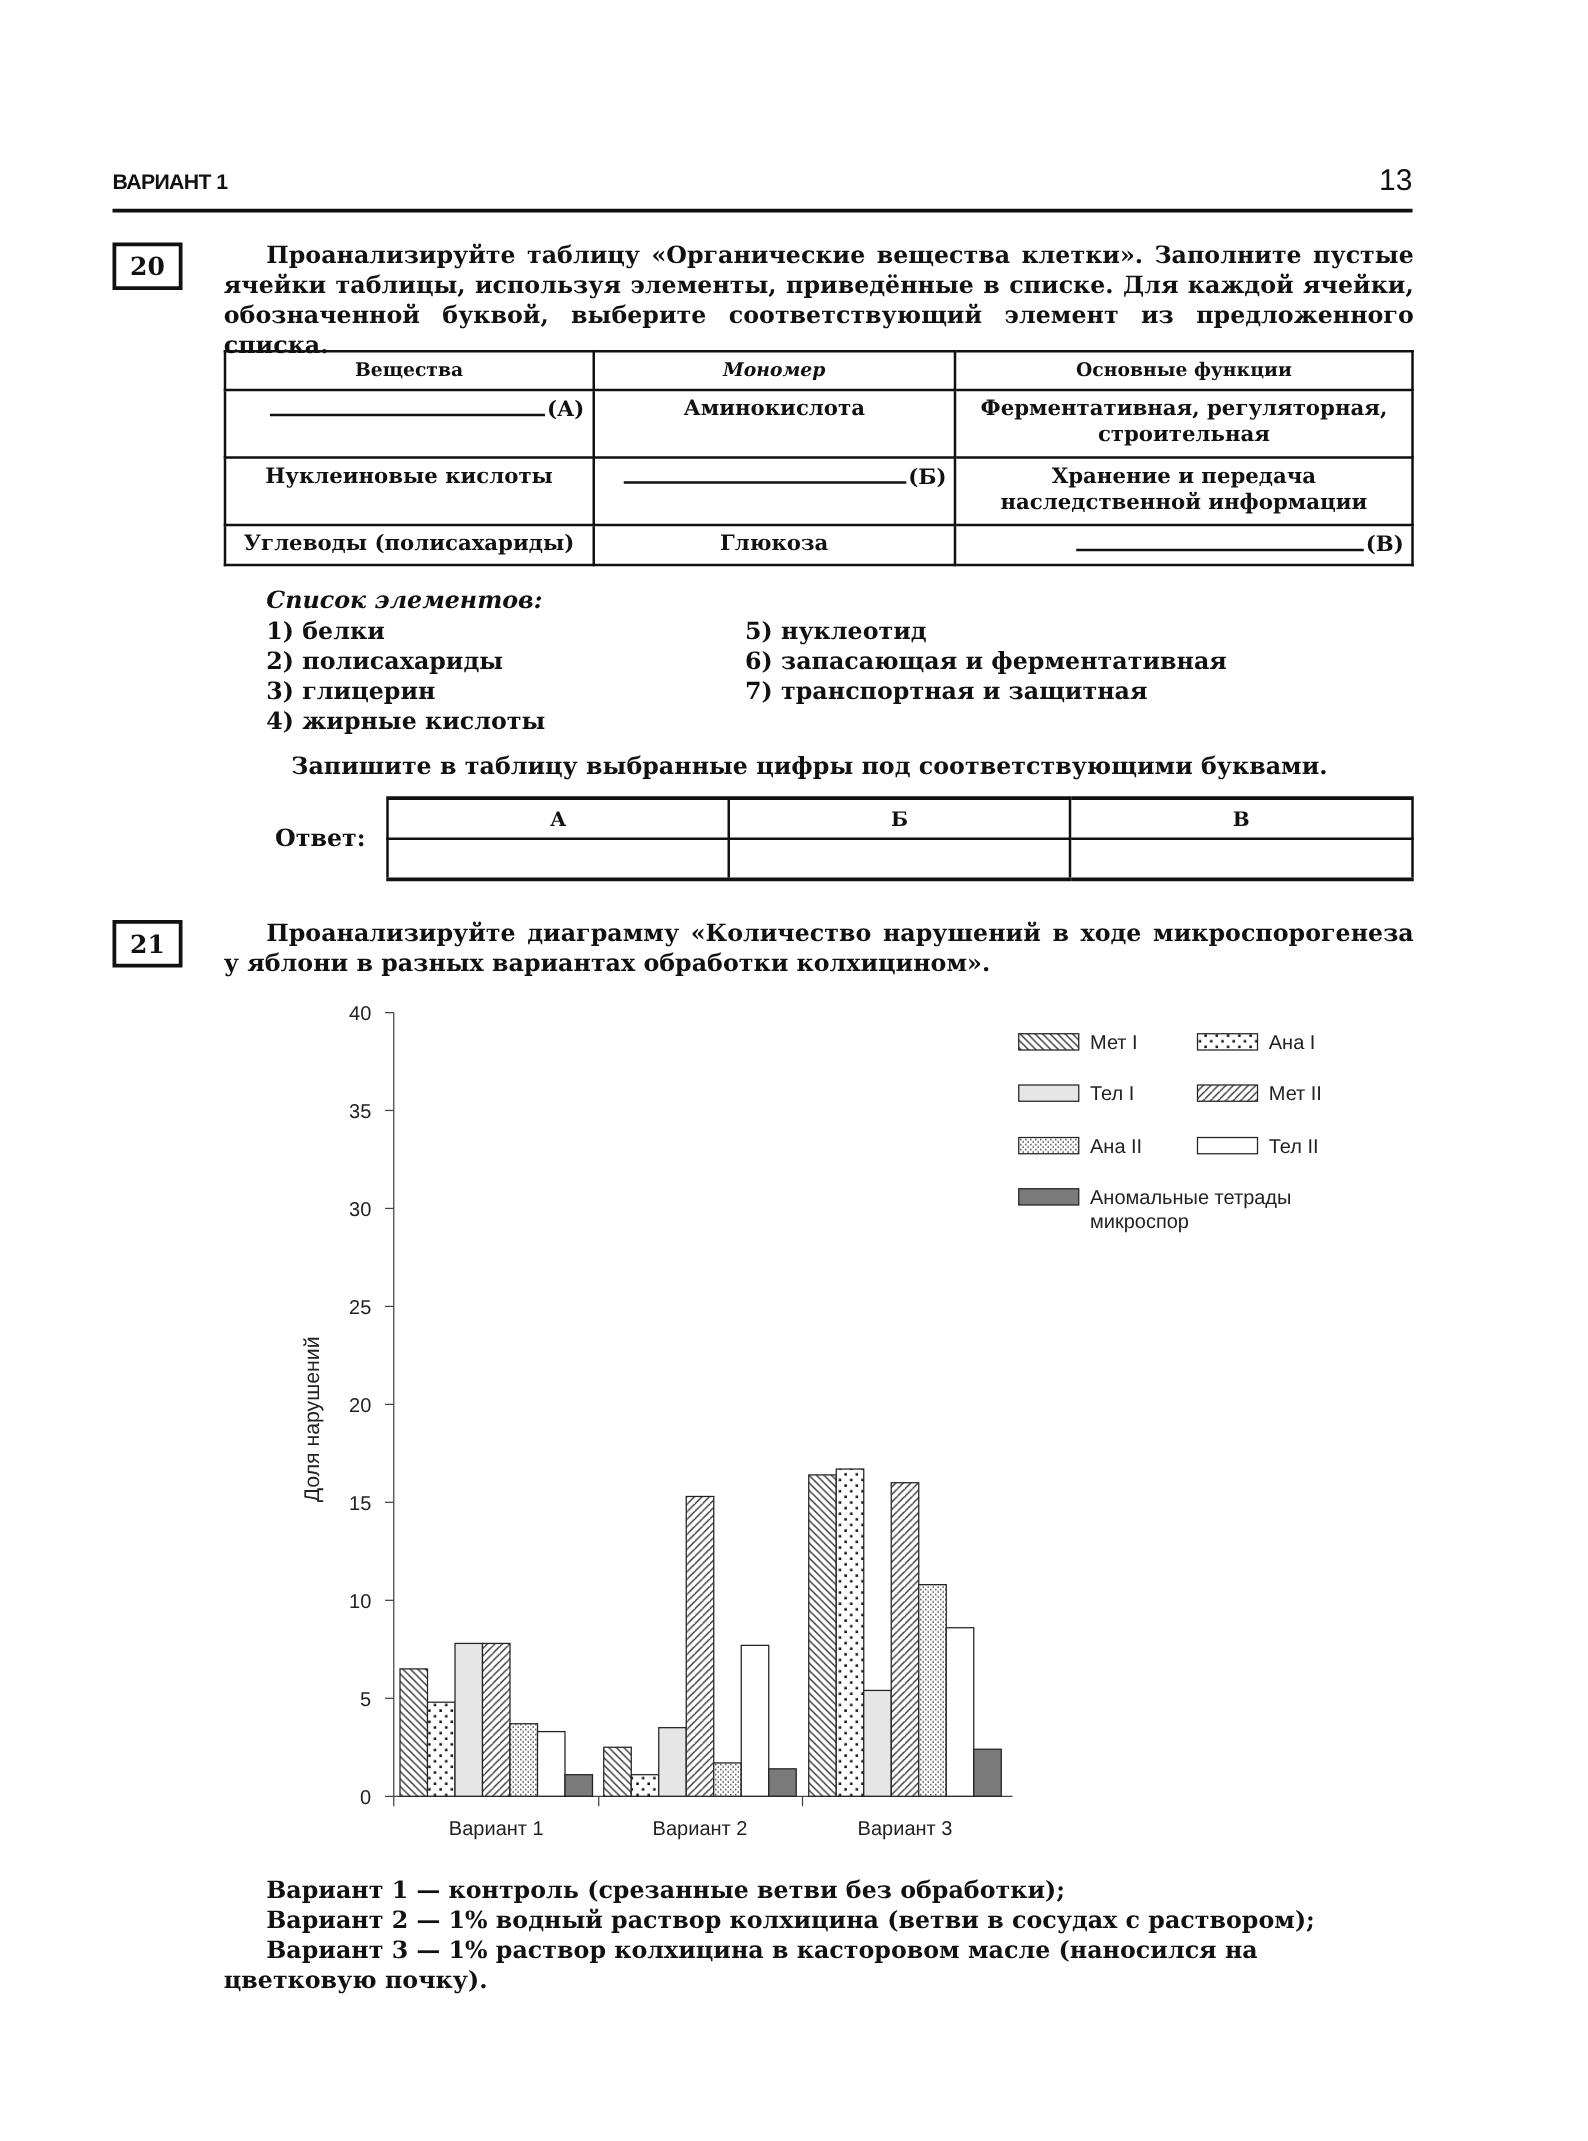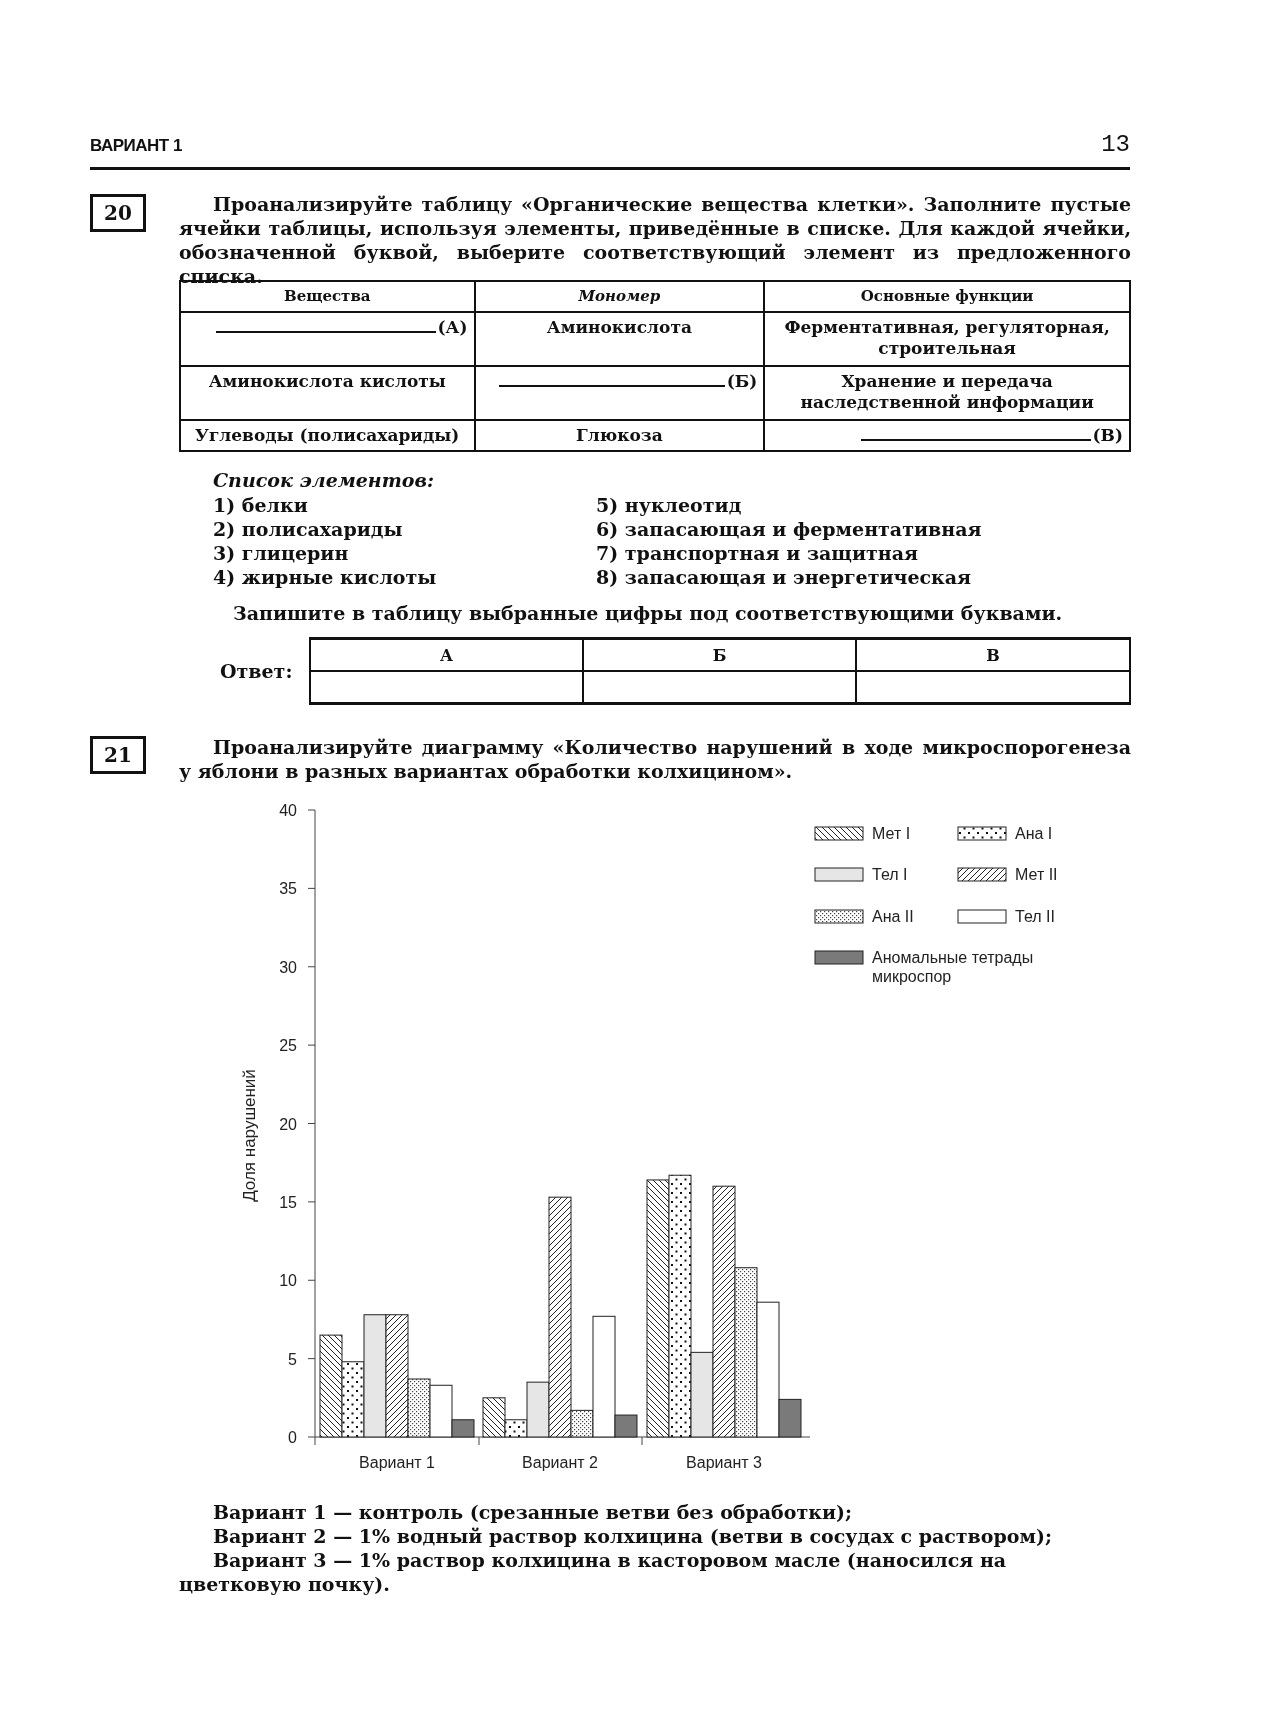--- a/index.html
+++ b/index.html
@@ -1,20 +1,20 @@
 <!DOCTYPE html>
 <html><head>
 <meta charset="utf-8">
 <style>
   html,body{margin:0;padding:0;background:#fff;}
   body{width:1270px;height:1713px;position:relative;overflow:hidden;color:#111;
        font-family:"DejaVu Serif","Liberation Serif",serif;}
   .abs{position:absolute;}
   .hdr-left{left:90px;top:136px;font-family:"Liberation Sans",sans-serif;font-weight:bold;font-size:17px;letter-spacing:-0.5px;}
-  .hdr-right{right:140px;top:131px;font-family:Liberation Mono, monospace;font-size:24px;}
+  .hdr-right{right:140px;top:131px;font-family:Liberation Sans, sans-serif;font-size:24px;}
   .hdr-rule{left:90px;top:167px;width:1040px;height:3px;background:#111;}
   .qbox{width:50px;height:32px;border:3px solid #111;font-weight:bold;font-size:20px;text-align:center;line-height:32px;box-sizing:content-box;}
   .para{font-size:19px;font-weight:bold;line-height:24px;text-align:justify;}
   .para .ind{display:inline-block;width:34px;}
   table{border-collapse:collapse;}
   .t1{left:179px;top:280px;width:952px;font-size:17px;font-weight:bold;}
   .t1 td,.t1 th{border:2px solid #111;text-align:center;vertical-align:top;padding:4px 6px;line-height:21px;}
   .t1 th{font-size:15px;padding:4px;}
   .blank{display:inline-block;border-bottom:2px solid #111;height:14px;vertical-align:baseline;margin-right:2px;}
   .list{font-size:19px;font-weight:bold;line-height:24px;}
@@ -43,21 +43,21 @@
     <th style="width:31%;">Вещества</th>
     <th style="width:30.5%;font-style:italic;">Мономер</th>
     <th>Основные функции</th>
   </tr>
   <tr style="height:54px;">
     <td style="text-align:right;"><span class="blank" style="width:220px;"></span><span>(А)</span></td>
     <td>Аминокислота</td>
     <td>Ферментативная, регуляторная, строительная</td>
   </tr>
   <tr style="height:54px;">
-    <td>Аминокислота кислоты</td>
+    <td>Нуклеиновые кислоты</td>
     <td style="text-align:right;"><span class="blank" style="width:226px;"></span><span>(Б)</span></td>
     <td>Хранение и передача наследственной информации</td>
   </tr>
   <tr>
     <td>Углеводы (полисахариды)</td>
     <td>Глюкоза</td>
     <td style="text-align:right;"><span class="blank" style="width:230px;"></span><span>(В)</span></td>
   </tr>
 </tbody>
   </table>
@@ -66,21 +66,20 @@
 <div class="abs list" style="left:213px;top:493px;">
   <div>1) белки</div>
   <div>2) полисахариды</div>
   <div>3) глицерин</div>
   <div>4) жирные кислоты</div>
 </div>
 <div class="abs list" style="left:596px;top:493px;">
   <div>5) нуклеотид</div>
   <div>6) запасающая и ферментативная</div>
   <div>7) транспортная и защитная</div>
-  <div>8) запасающая и энергетическая</div>
 </div>
 <div class="abs list" style="left:213px;top:601px;margin-left:20px;">Запишите в таблицу выбранные цифры под соответствующими буквами.</div>
 
 <div class="abs ans-label">Ответ:</div>
 <table class="abs t2">
   <tbody>
       <tr>
     <td style="width:33.3%;">А</td>
     <td style="width:33.3%;">Б</td>
     <td>В</td>

